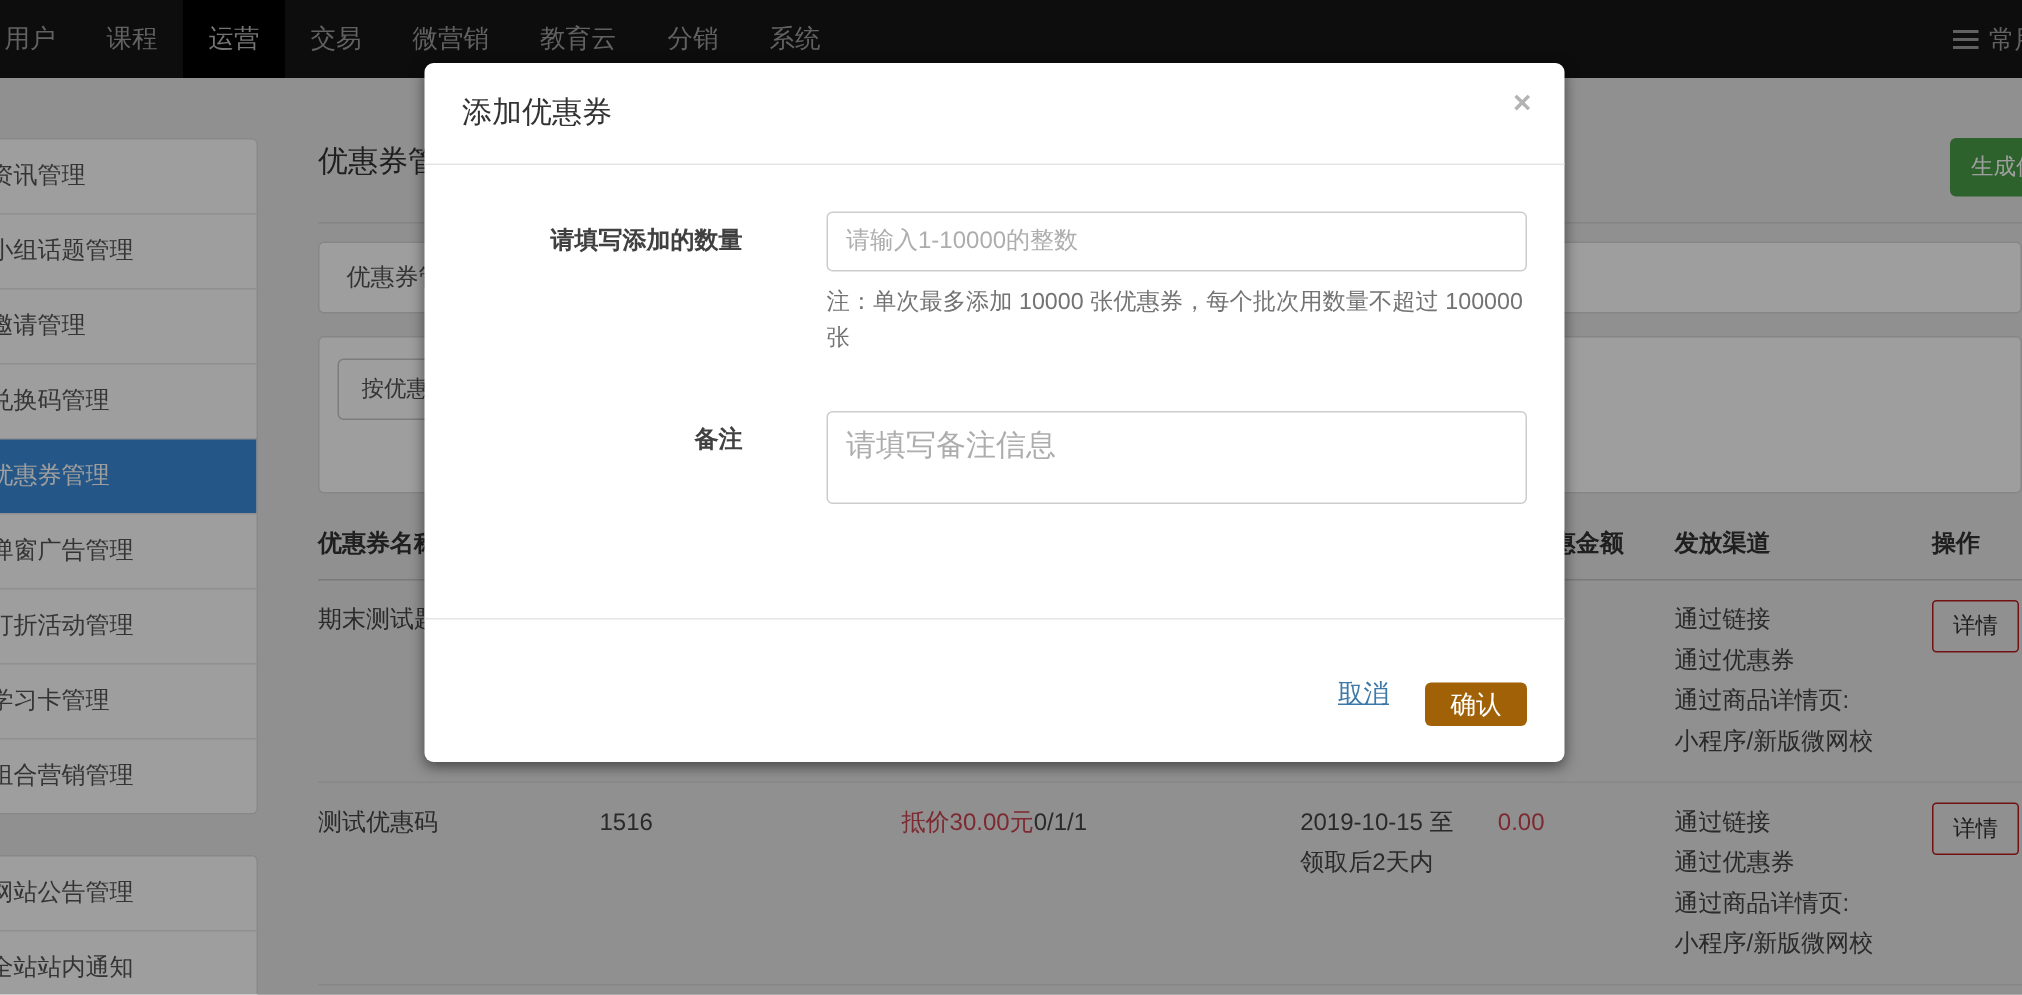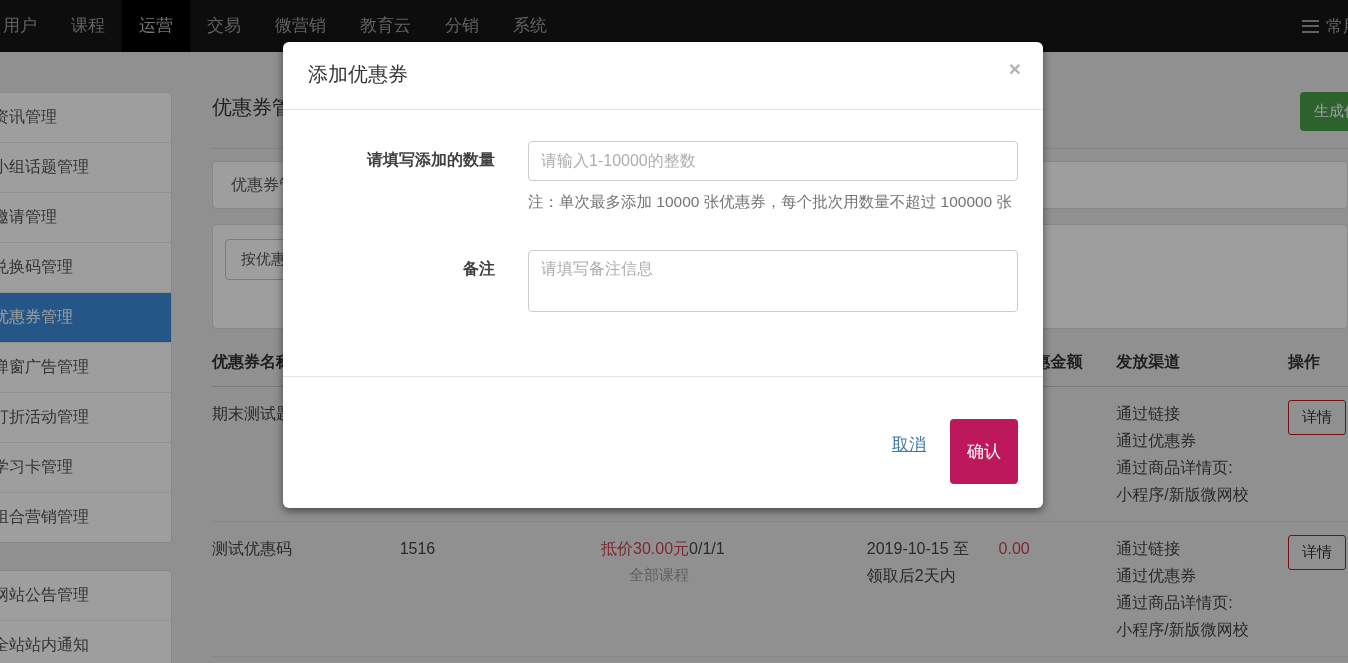--- a/index.html
+++ b/index.html
@@ -70,36 +70,36 @@
   .modal {
     position:absolute; left:283px; top:42px; width:760px; height:466px; z-index:60;
     background:#fff; border-radius:6px; box-shadow:0 3px 9px rgba(0,0,0,.5);
     display:flex; flex-direction:column; font-size:16px;
   }
   .modal-header { padding:19px 25px 21px; border-bottom:1px solid #e5e5e5; position:relative; }
   .modal-title { font-size:20px; color:#333; }
   .modal-close { position:absolute; right:22px; top:16px; color:#b3b3b3; font-size:21px;
     font-weight:bold; cursor:pointer; line-height:1; }
   .modal-body { flex:1; padding:31px 25px 0; }
-  .form-row { display:flex; }
+  .form-row { display:flex;gap:23px; }
   .form-row + .form-row { margin-top:36px; }
   .form-label { width:220px; flex-shrink:0; text-align:right; padding-right:33px;
     padding-top:9px; font-weight:bold; color:#404040; }
   .form-field { flex:1; }
   .text-input { width:100%; height:40px; border:1px solid #ccc; border-radius:4px;
     padding:0 12px; font-size:16px; color:#555; font-family:inherit; }
   .text-area { width:100%; height:62px; border:1px solid #ccc; border-radius:4px;
-    padding:8px 12px; font-size:16px; color:#555; resize:none; font-family:inherit; }
+    padding:8px 12px; font-size:20px; color:#555; resize:none; font-family:inherit; }
   .text-input::placeholder, .text-area::placeholder { color:#adadad; }
   .note { margin-top:9px; color:#737373; font-size:15.5px; line-height:1.55; max-width:516px; }
   .modal-footer { border-top:1px solid #e5e5e5; padding:27px 25px 24px;
     display:flex; justify-content:flex-end; align-items:center; gap:24px; }
   .cancel-link { color:#3c78a8; text-decoration:underline; font-size:17px; cursor:pointer; }
-  .confirm-btn { background:#be185d; color:#fff; border:none; border-radius:4px;
-    font-size:17px; padding:21px 17px; cursor:pointer; font-family:inherit;margin-top:15px; }
+  .confirm-btn { background:#a16207; color:#fff; border:none; border-radius:4px;
+    font-size:17px; padding:3px 17px; cursor:pointer; font-family:inherit;margin-top:15px; }
 </style>
 </head>
 <body>
 
 <div class="page">
 
   <nav class="topnav">
     <div class="nav-item first">用户</div>
     <div class="nav-item">课程</div>
     <div class="nav-item active">运营</div>
@@ -183,21 +183,20 @@
           </div>
         </div>
 
         <div class="trow tbody-row">
           <div class="c-name">
             <div>测试优惠码</div>
           </div>
           <div class="c-qty">1516</div>
           <div class="c-content">
             <div class="red">抵价30.00元</div>
-            <div class="sub">全部课程</div>
           </div>
           <div class="c-usage">0/1/1</div>
           <div class="c-valid">
             <div>2019-10-15 至</div>
             <div>领取后2天内</div>
           </div>
           <div class="c-amount red">0.00</div>
           <div class="c-channel">
             <div>通过链接</div>
             <div>通过优惠券</div>

